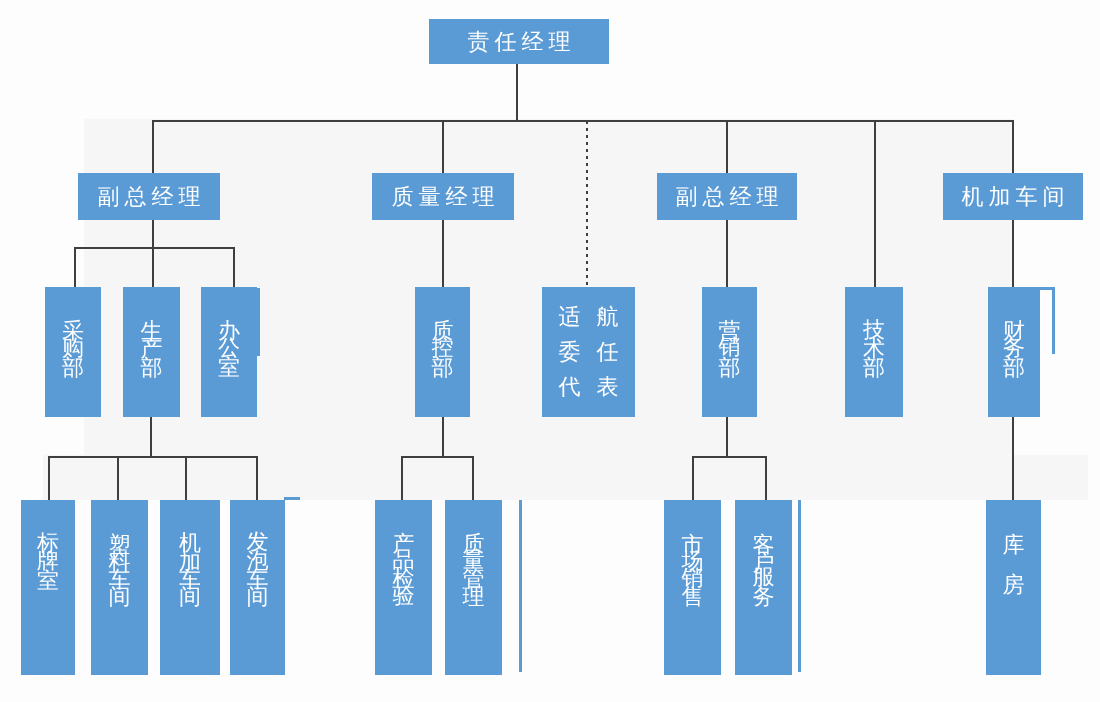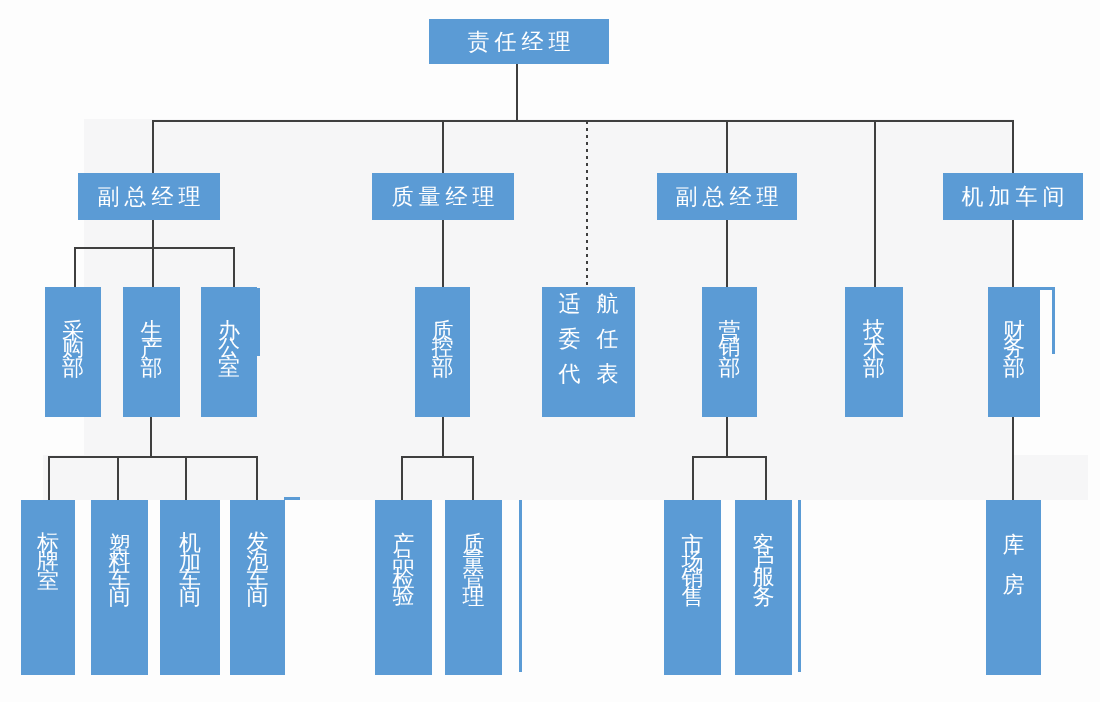--- a/index.html
+++ b/index.html
@@ -14,21 +14,21 @@
     box-sizing:border-box;
   }
   .hbox{font-size:22px;letter-spacing:5px;text-indent:5px;}
   .vbox{
     writing-mode:vertical-lr;text-orientation:upright;
     font-size:22px;letter-spacing:18px;
     justify-content:flex-start;align-items:center;
     padding-top:14px;
   }
   .vbox.wide-gap{letter-spacing:40px;}
-  .rowsbox{flex-direction:column;justify-content:flex-start;align-items:center;padding-top:6px;gap:13px;}
+  .rowsbox{flex-direction:column;justify-content:flex-start;align-items:center;padding-top:19px;gap:13px;}
   .rowsbox .row{font-size:22px;letter-spacing:16px;margin-right:-16px;line-height:22px;}
   .cl{position:absolute;background:#3f3f3f;}
   .dash{
     position:absolute;width:2px;
     background:repeating-linear-gradient(to bottom,#3f3f3f 0 3px,transparent 3px 7px);
   }
   .art{position:absolute;background:#5b9bd5;}
 </style>
 </head>
 <body>

